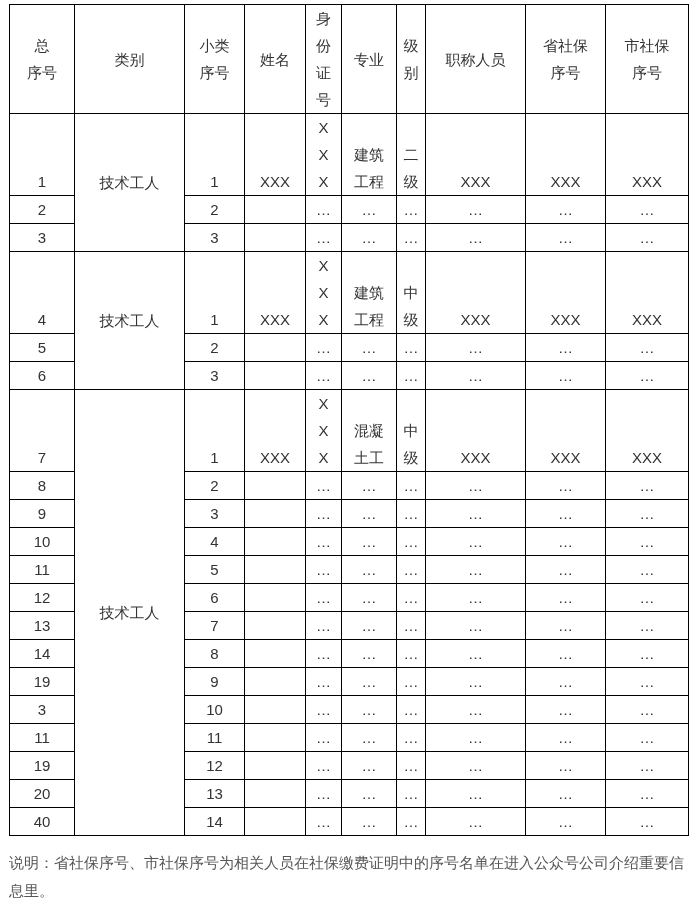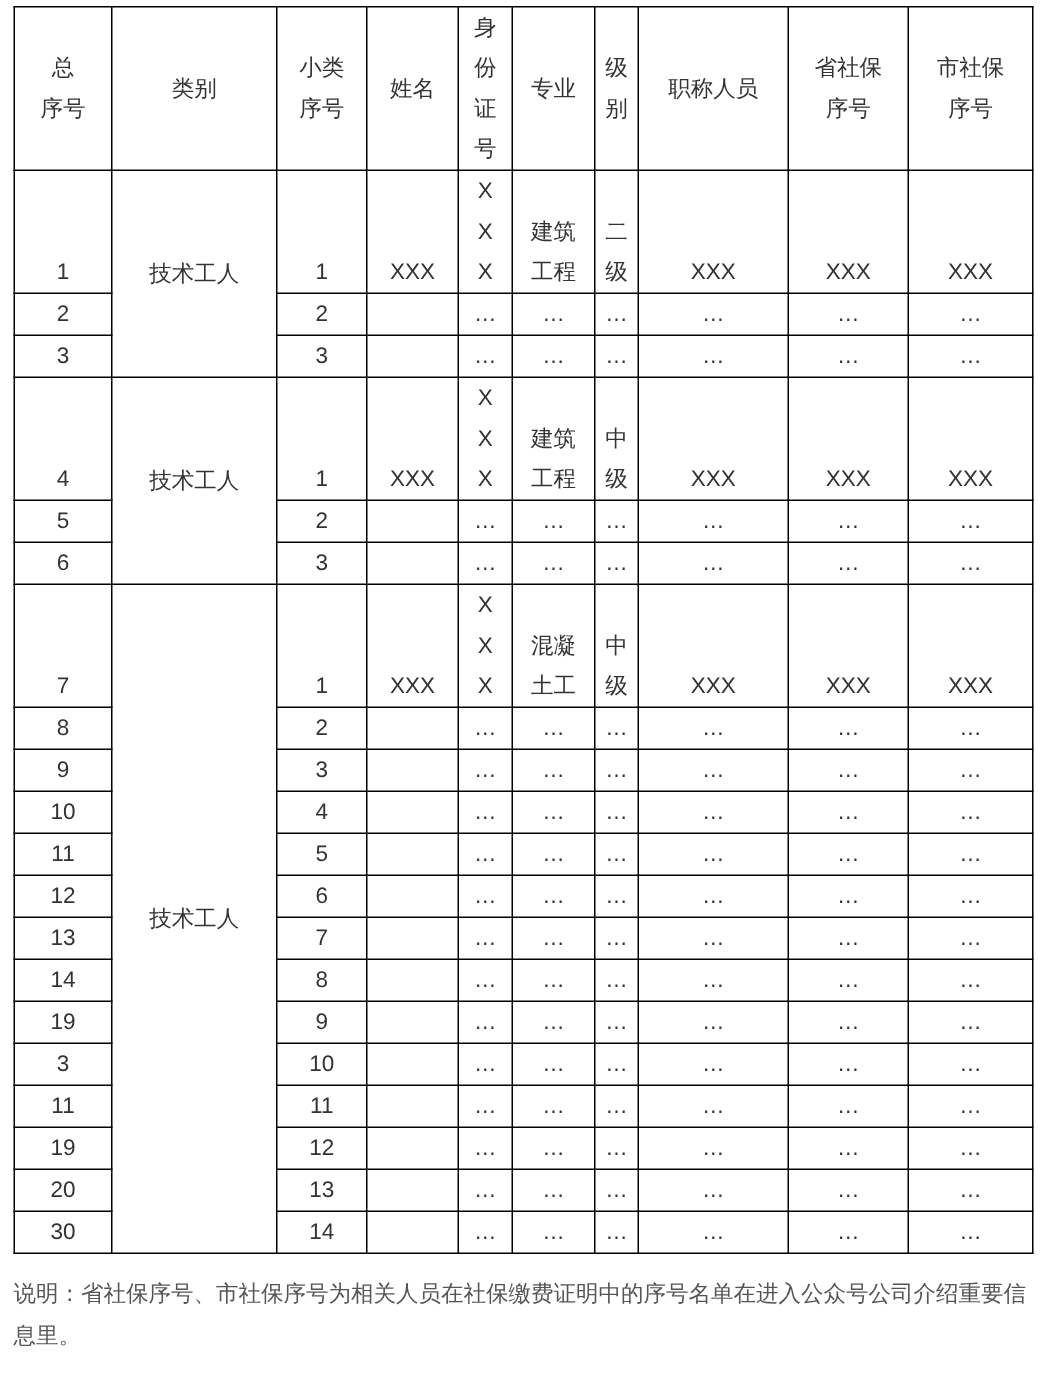--- a/index.html
+++ b/index.html
@@ -320,21 +320,21 @@
           <td>13</td>
           <td></td>
           <td>…</td>
           <td>…</td>
           <td>…</td>
           <td>…</td>
           <td>…</td>
           <td>…</td>
         </tr>
         <tr>
-          <td>30</td>
+          <td>40</td>
           <td>14</td>
           <td></td>
           <td>…</td>
           <td>…</td>
           <td>…</td>
           <td>…</td>
           <td>…</td>
           <td>…</td>
         </tr>
       </tbody>

